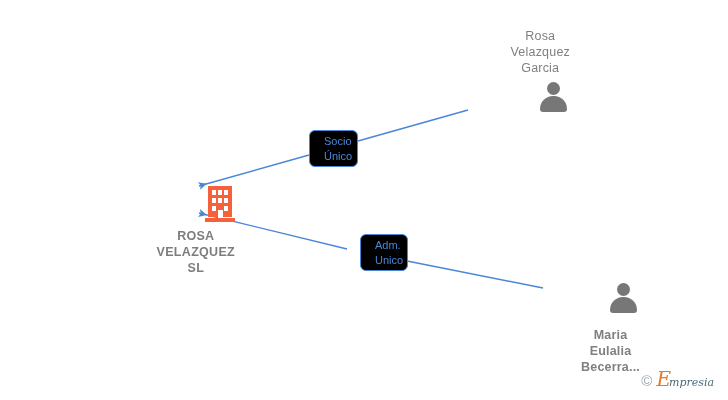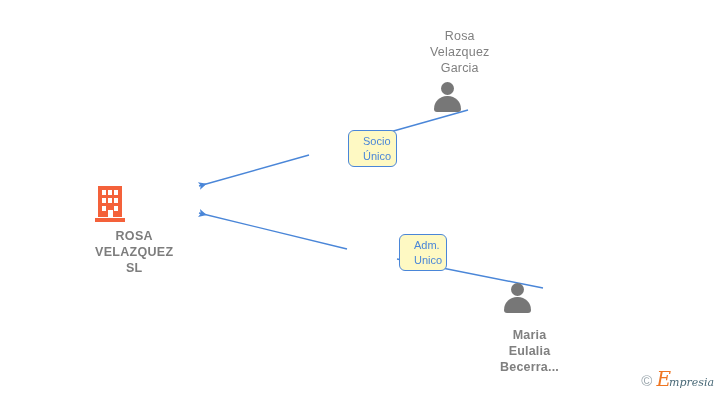--- a/index.html
+++ b/index.html
@@ -23,21 +23,21 @@
     top: 0;
     width: 728px;
     height: 400px;
   }
 
   
   .node {
     position: absolute;
     display: flex;
     flex-direction: column;
-    align-items: flex-start;
+    align-items: flex-end;
     width: 140px;
   }
   .node-label {
     text-align: center;
     color: #808080;
     font-size: 12.5px;
     line-height: 16px;
     letter-spacing: 0.2px;
     white-space: pre-line;
   }
@@ -124,29 +124,28 @@
     left: 500px;
     top: 283px;
   }
   #person-maria .node-label { margin-top: 14px; font-weight: bold; }
 
   
   .badge {
     position: absolute;
     border: 1.4px solid #4a86d8;
     border-radius: 6px;
-    background: #fef9c3;
+    background: #000000;
     color: #4a86d8;
     font-size: 11px;
     line-height: 15px;
     text-align: center;
     padding: 3px 14px;
     box-sizing: border-box;
     white-space: pre-line;
-    margin-left: 39px;
   }
   #badge-socio {
     left: 309px;
     top: 130px;
     width: 49px;
     height: 37px;
   }
   #badge-adm {
     left: 360px;
     top: 234px;

